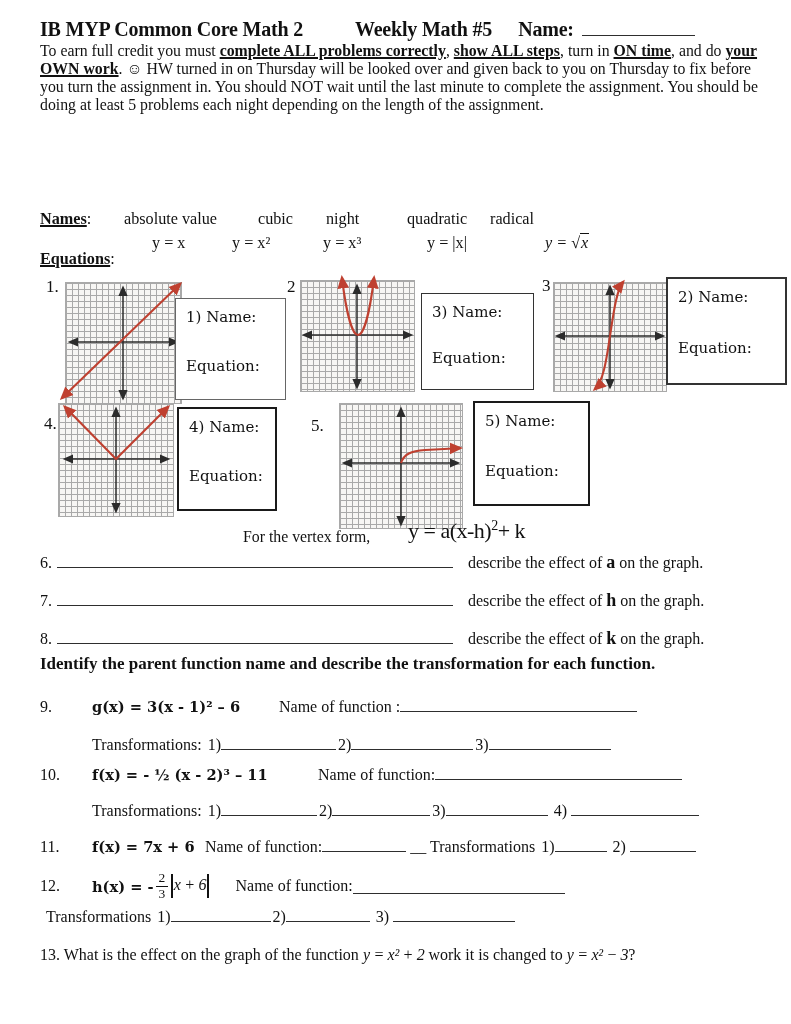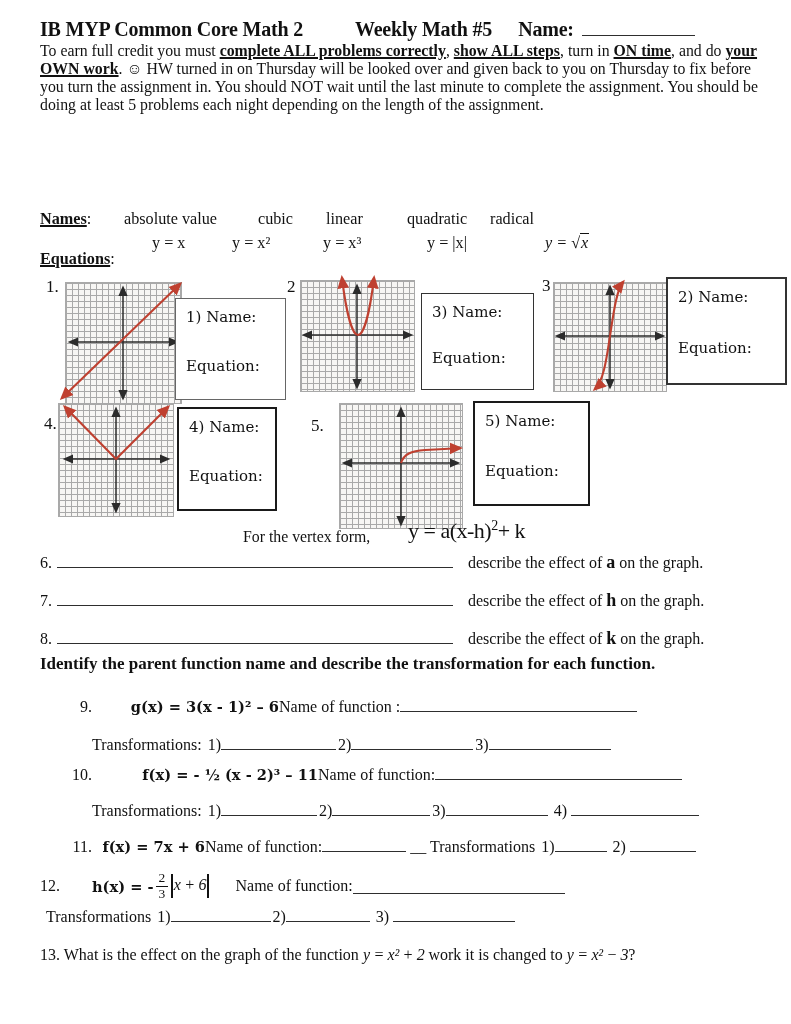--- a/index.html
+++ b/index.html
@@ -56,21 +56,21 @@
 
   
   .effrow{white-space:nowrap;font-size:16px;}
   .effrow .num{display:inline-block;width:17px;}
   .effrow .blank{width:396px;margin-right:15px;}
   .effletter{font-weight:bold;font-size:18px;}
 
   .heading{left:40px;top:654px;font-size:17px;font-weight:bold;white-space:nowrap;}
 
   
-  .qrow{white-space:nowrap;font-size:16px;text-align:right;}
+  .qrow{white-space:nowrap;font-size:16px;}
   .qnum{display:inline-block;width:52px;}
   .qeq{font-family:"DejaVu Serif",serif;font-weight:bold;font-size:14.6px;}
   .w-eq9{display:inline-block;width:187px;}
   .w-eq10{display:inline-block;width:226px;}
   .w-eq11{display:inline-block;width:113px;}
   .translbl{white-space:nowrap;}
   .t-n{margin-left:2px;}
 
   
   .q12row{display:flex;align-items:center;white-space:nowrap;font-size:16px;}
@@ -89,21 +89,21 @@
   </div>
 
   <div class="abs intro">
     <p><span>To earn full credit you must </span><span class="b u">complete ALL problems correctly</span><span>, </span><span class="b u">show ALL steps</span><span>, turn in </span><span class="b u">ON time</span><span>, and do </span><span class="b u">your OWN work</span><span>. ☺ HW turned in on Thursday will be looked over and given back to you on Thursday to fix before you turn the assignment in. You should NOT wait until the last minute to complete the assignment. You should be doing at least 5 problems each night depending on the length of the assignment.</span></p>
   </div>
 
   <div class="abs names-row" style="left:0;top:210px;width:791px;height:22px;">
     <span class="abs" style="left:40px;"><span class="rowlabel">Names</span><span>:</span></span>
     <span class="abs" style="left:124px;">absolute value</span>
     <span class="abs" style="left:258px;">cubic</span>
-    <span class="abs" style="left:326px;">linear</span>
+    <span class="abs" style="left:326px;">night</span>
     <span class="abs" style="left:394px;margin-left:13px;">quadratic</span>
     <span class="abs" style="left:490px;">radical</span>
   </div>
 
   <div class="abs eqs-row" style="left:0;top:234px;width:791px;height:24px;">
     <span class="abs" style="left:40px;margin-top:16px;"><span class="rowlabel">Equations</span><span>:</span></span>
     <span class="abs eq-item" style="left:152px;">y = x</span>
     <span class="abs eq-item" style="left:232px;">y = x²</span>
     <span class="abs eq-item" style="left:323px;">y = x³</span>
     <span class="abs eq-item" style="left:427px;">y = |x|</span>

